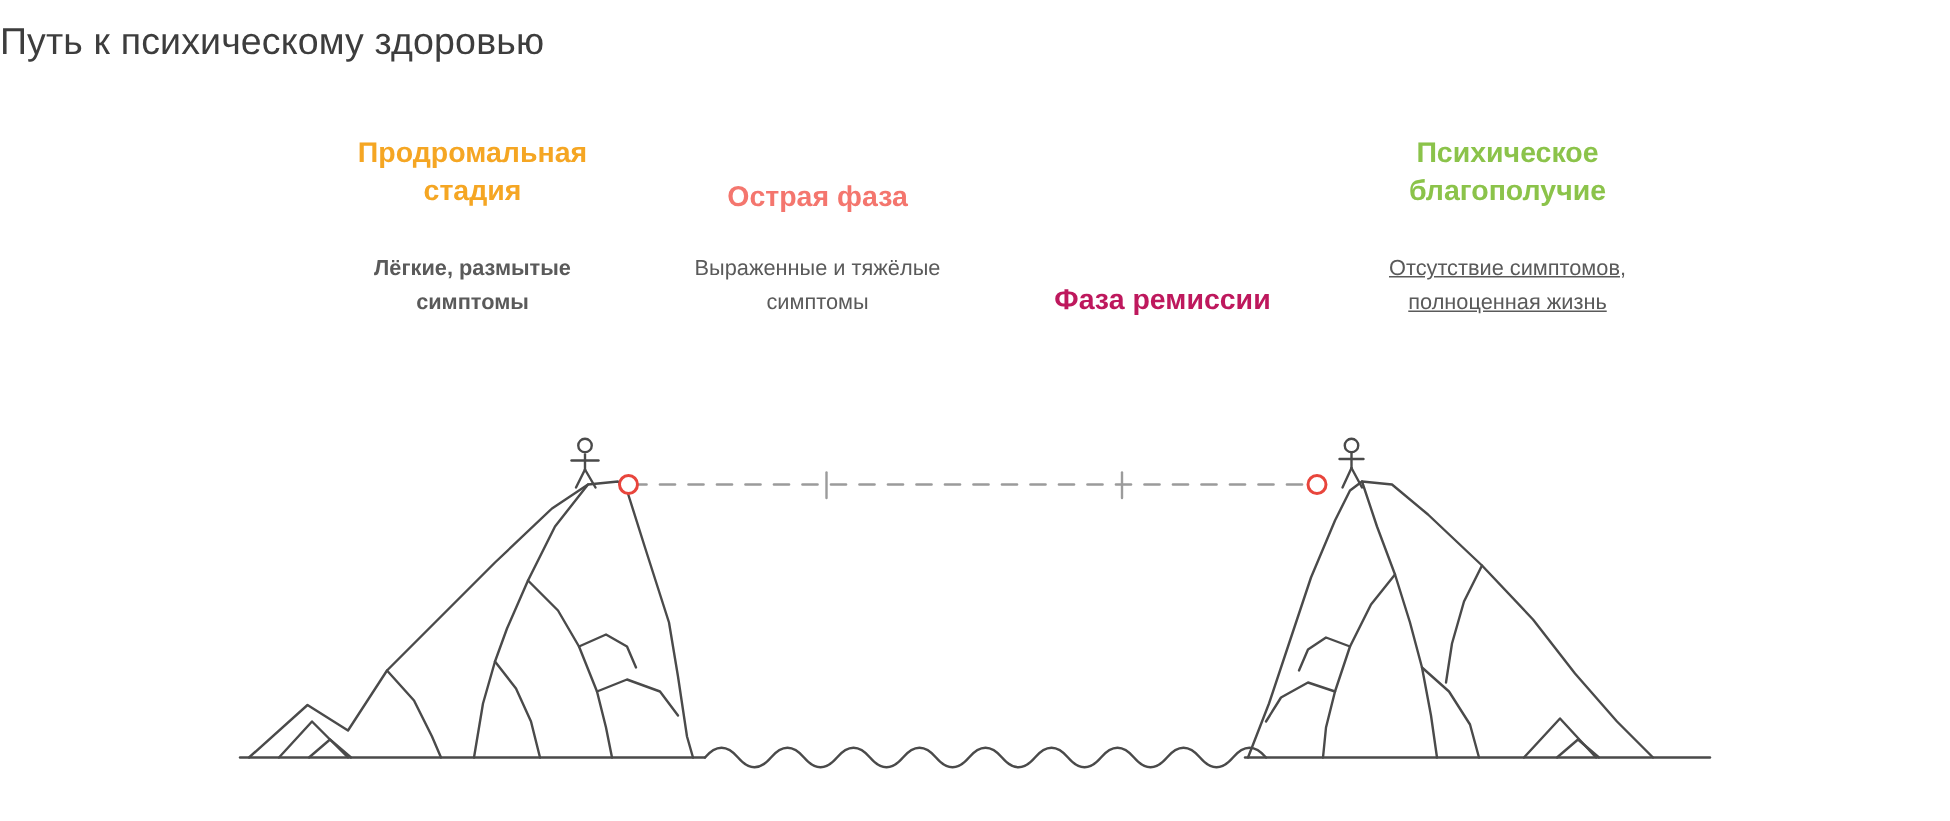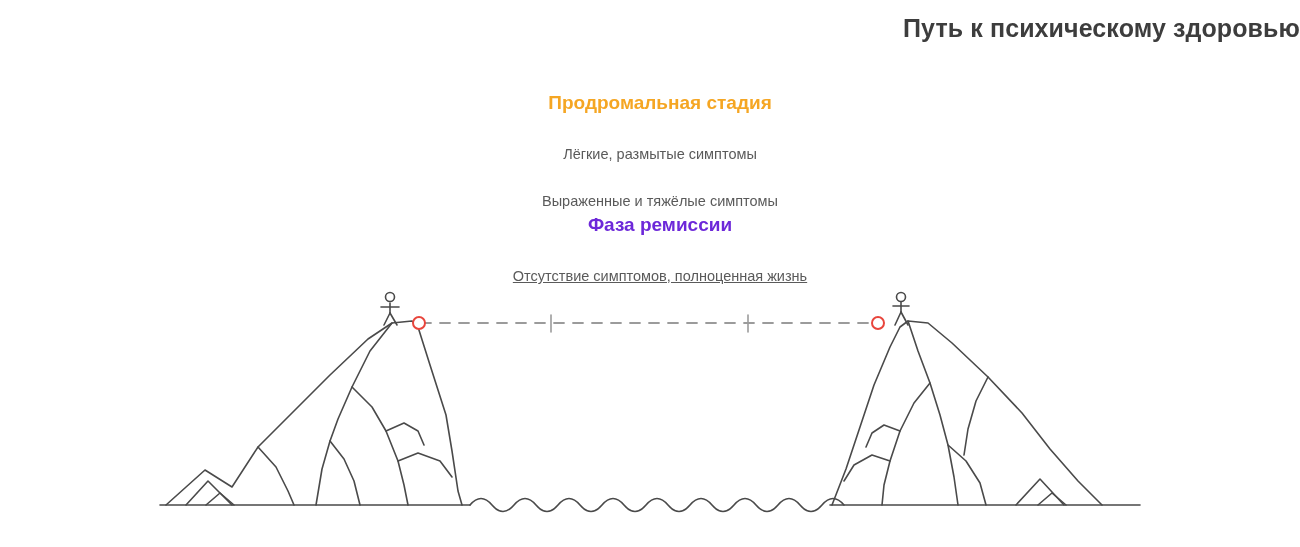--- a/index.html
+++ b/index.html
@@ -13,53 +13,53 @@
     font-family: "Liberation Sans", sans-serif;
     color: #4a4a4a;
     overflow: hidden;
     position: relative;
   }
   #page-title {
     position: absolute;
     top: 14px;
     left: 0;
     width: 1300px;
-    text-align: right;
+    text-align: left;
     font-size: 25px;
-    font-weight: bold;
+    font-weight: normal;
     color: #3d3d3d;
     letter-spacing: 0.1px;
   }
   .stages {
     position: absolute;
     top: 90px;
     left: 200px;
     width: 920px;
     display: flex;
-    flex-direction: column;
-    align-items: center;
+    flex-direction: row;
+    align-items: flex-end;
   }
   .stage {
     flex: 1 1 0;
     text-align: center;
     padding: 0 8px;
     box-sizing: border-box;
   }
   .stage-title {
     font-size: 19px;
     font-weight: bold;
     line-height: 1.32;
   }
   .stage-desc {
     margin-top: 28px;
     font-size: 14.5px;
     line-height: 1.55;
     color: #5a5a5a;
   }
-  .stage:nth-child(1) .stage-desc { padding: 0 6px; }
+  .stage:nth-child(1) .stage-desc { padding: 0 6px; font-weight: bold; }
   .stage:nth-child(2) .stage-desc { padding: 0 22px; margin-top: 24px; }
   .stage:nth-child(3) .stage-desc { padding: 0 2px; }
   .stage:nth-child(4) .stage-desc { padding: 0 2px; text-decoration: underline; }
   #scene {
     position: absolute;
     left: 0;
     top: 255px;
     width: 1300px;
     height: 292px;
   }
@@ -68,26 +68,28 @@
 <body>
 
 <div id="page-title">Путь к психическому здоровью</div>
 
 <div class="stages">
   <div class="stage">
     <div class="stage-title" style="color:#f5a623">Продромальная стадия</div>
     <div class="stage-desc">Лёгкие, размытые симптомы</div>
   </div>
   <div class="stage">
+    <div class="stage-title" style="color:#f4766e">Острая фаза</div>
     <div class="stage-desc">Выраженные и тяжёлые симптомы</div>
   </div>
   <div class="stage">
-    <div class="stage-title" style="color:#6d28d9">Фаза ремиссии</div>
+    <div class="stage-title" style="color:#be185d">Фаза ремиссии</div>
   </div>
   <div class="stage">
+    <div class="stage-title" style="color:#8bc34a">Психическое благополучие</div>
     <div class="stage-desc">Отсутствие симптомов, полноценная жизнь</div>
   </div>
 </div>
 
 <svg id="scene" viewBox="0 0 1300 292">
   <g fill="none" stroke="#4a4a4a" stroke-width="1.6" stroke-linejoin="round" stroke-linecap="round">
 
     <g>
       <path d="M166,250 L205,215 L232,232 L258,192 L290,160 L330,120 L368,84 L392,68 L412,66 L418,72
                L430,110 L446,160 L452,196 L458,236 L462,250"></path>

